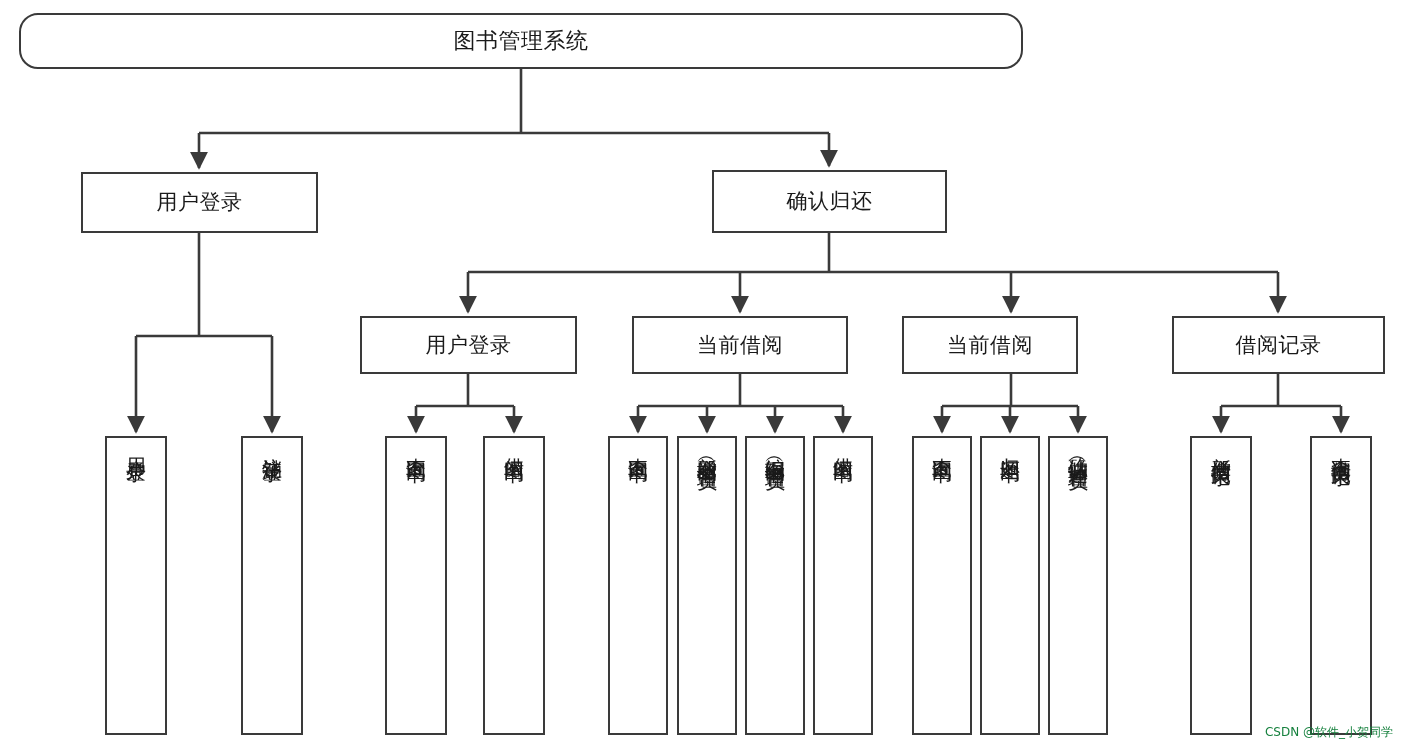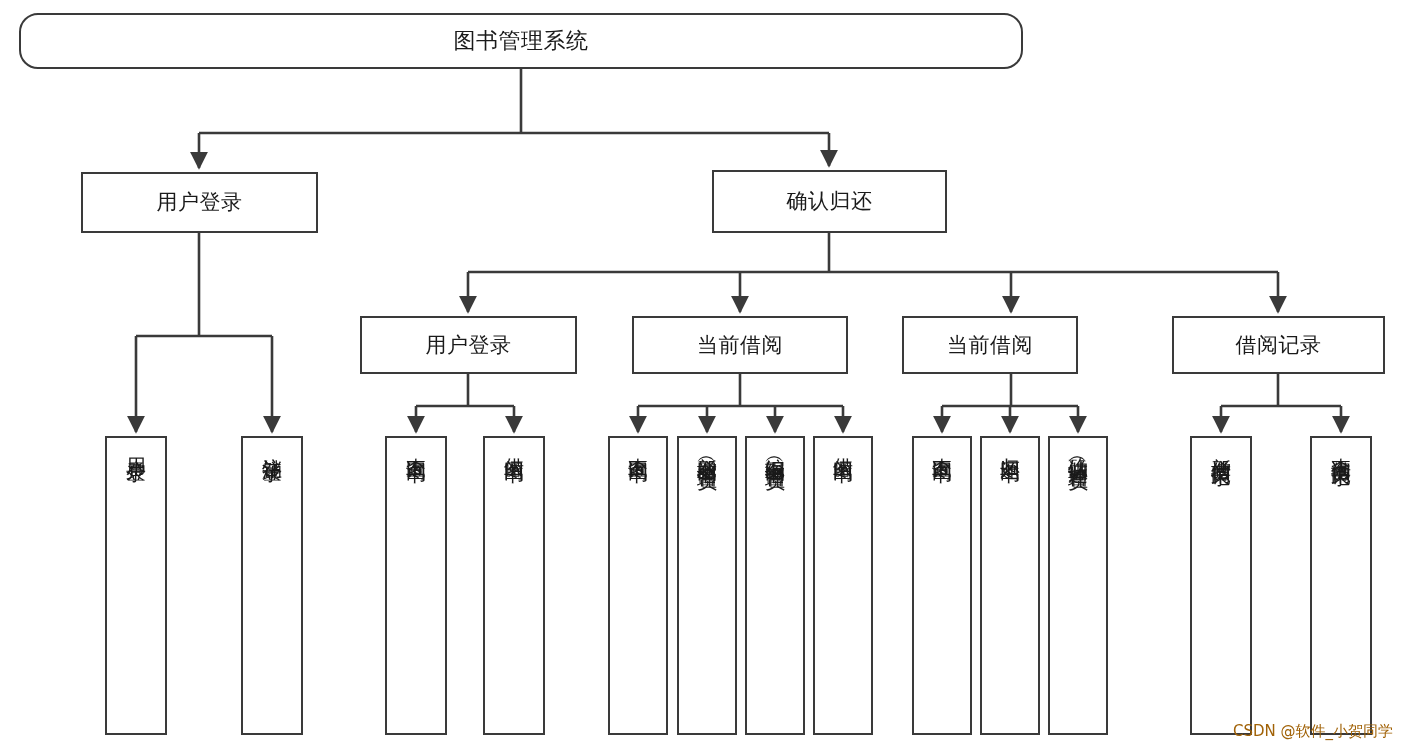--- a/index.html
+++ b/index.html
@@ -62,22 +62,22 @@
     text-orientation: upright;
     font-size: 20px;
     line-height: 1.05;
     letter-spacing: 2px;
     white-space: nowrap;
   }
   .watermark {
     position: absolute;
     right: 12px;
     bottom: 6px;
-    font-size: 15px;
-    color: #a16207;
+    font-size: 12px;
+    color: #15803d;
     z-index: 5;
     white-space: nowrap;
     font-family: "DejaVu Sans", "Liberation Sans", sans-serif;
   }
 </style>
 </head>
 <body>
 
 <div id="canvas">
 

